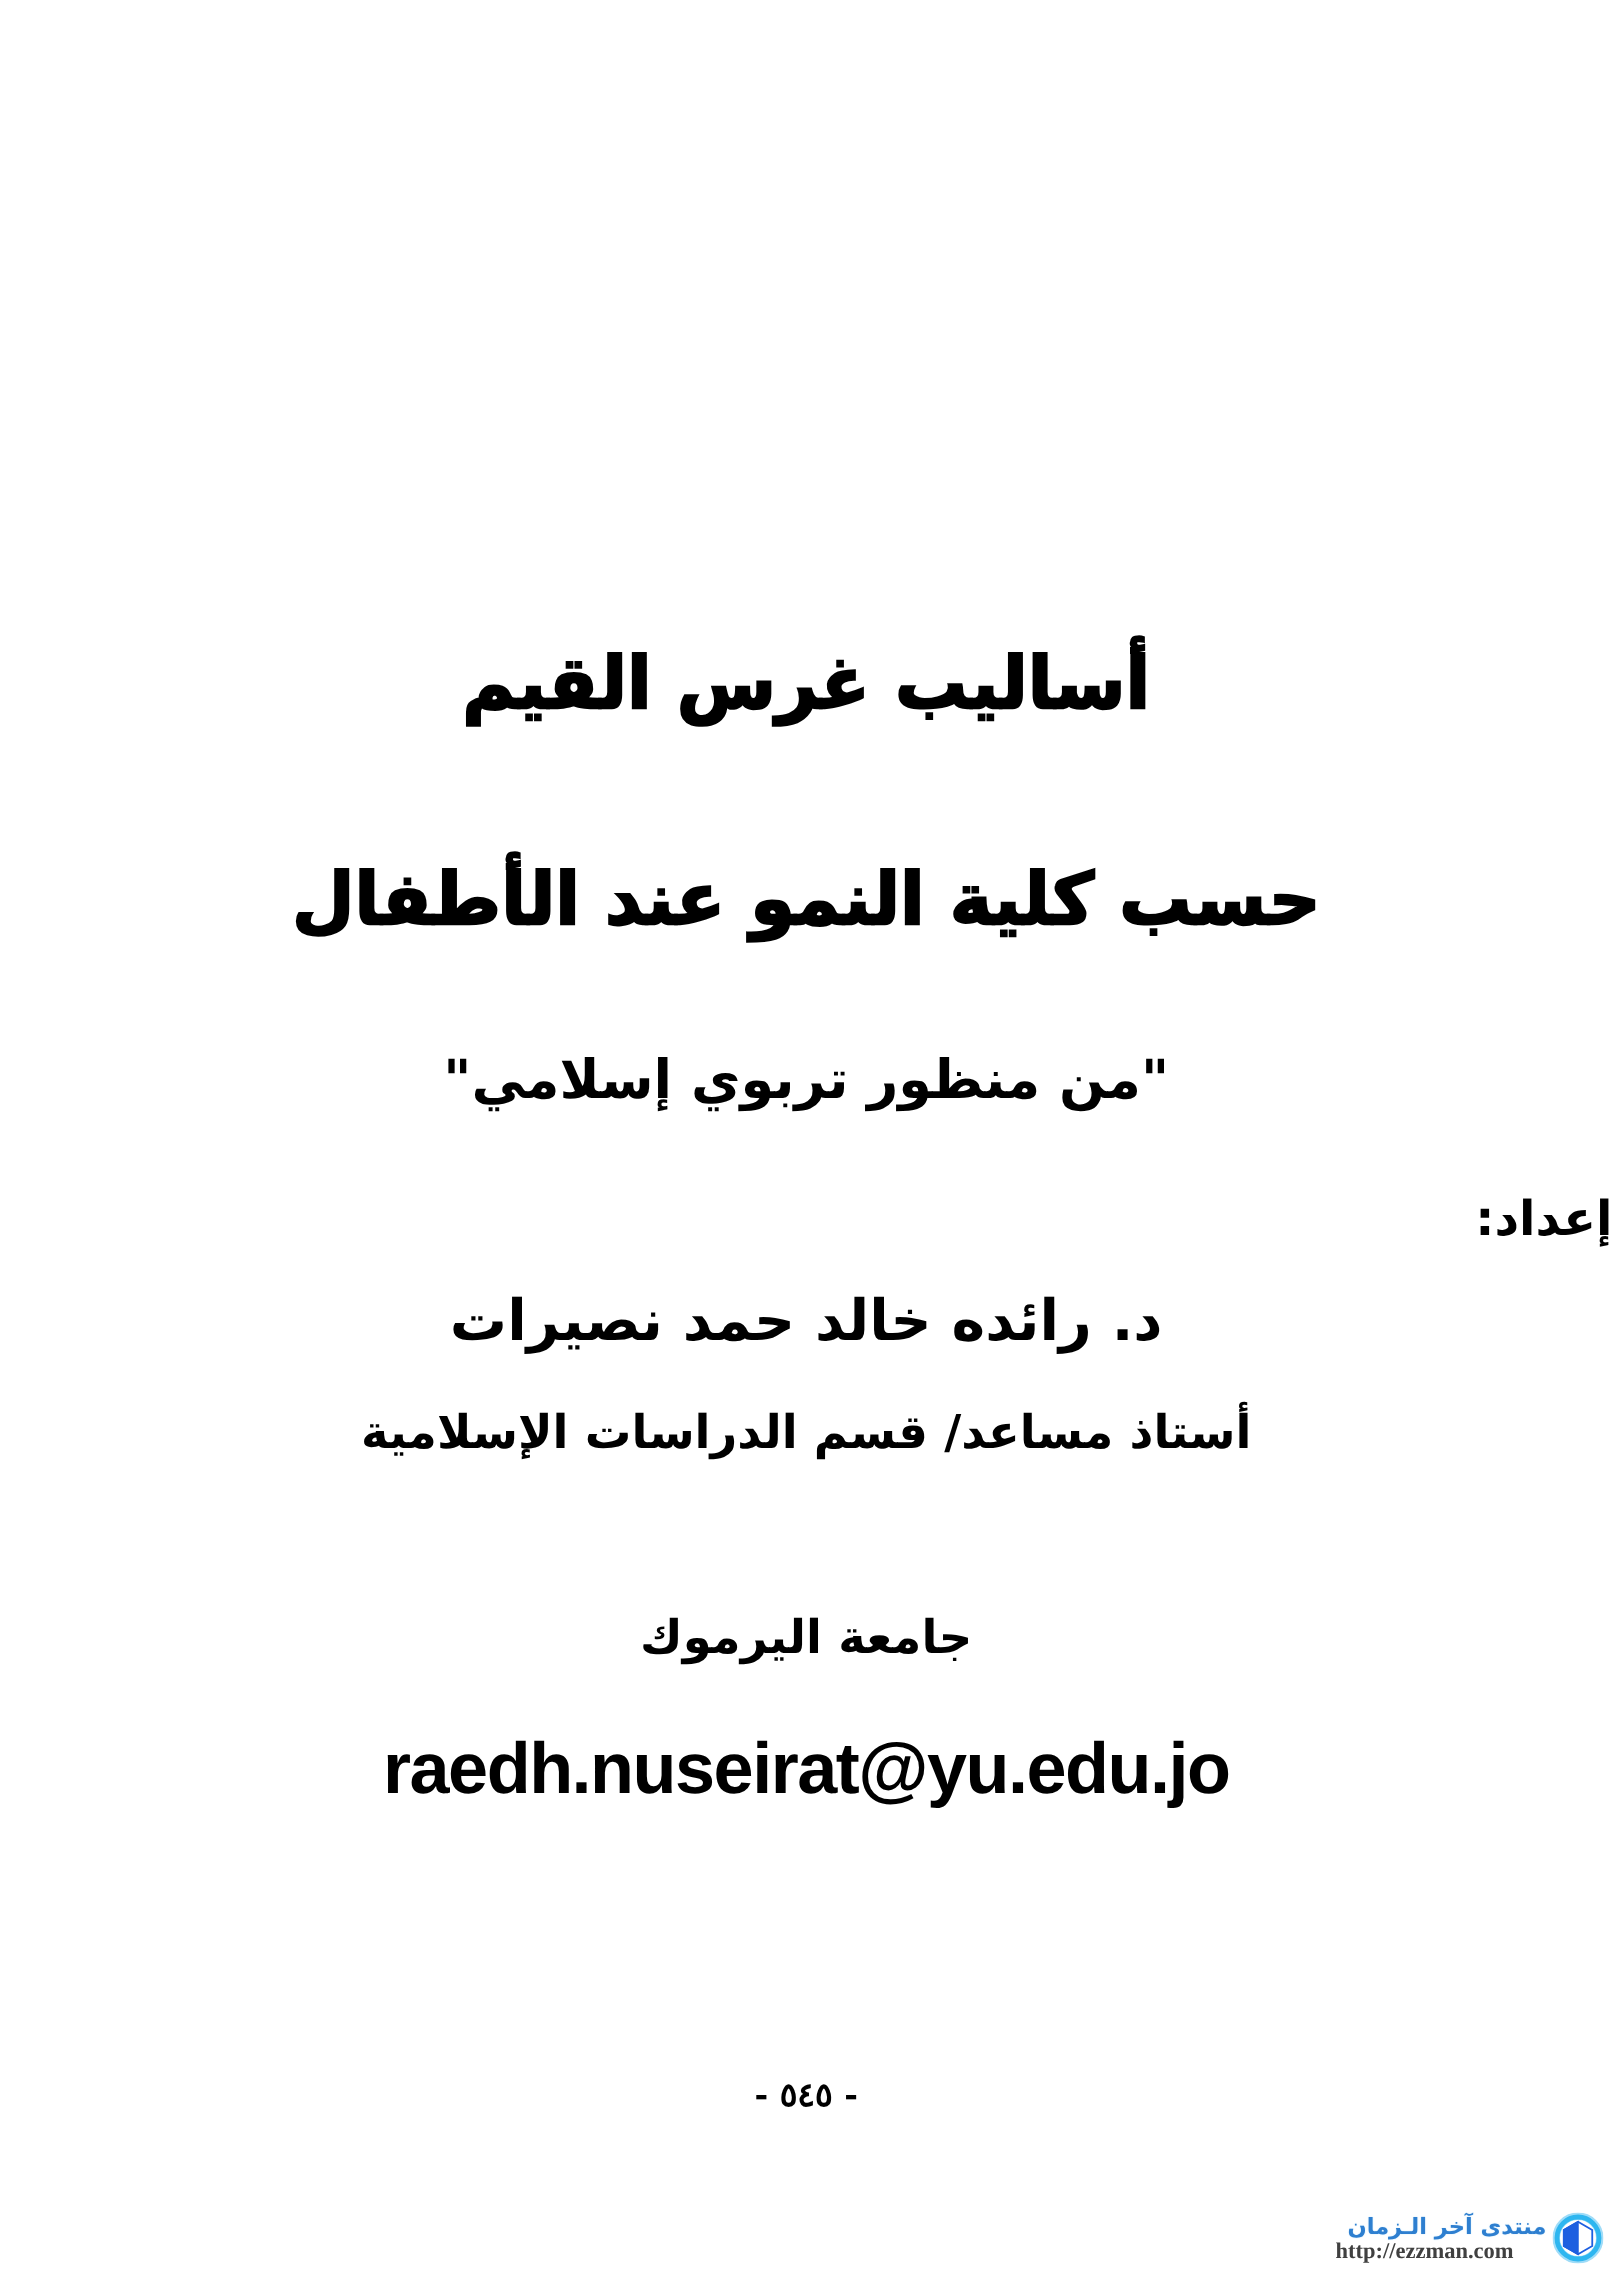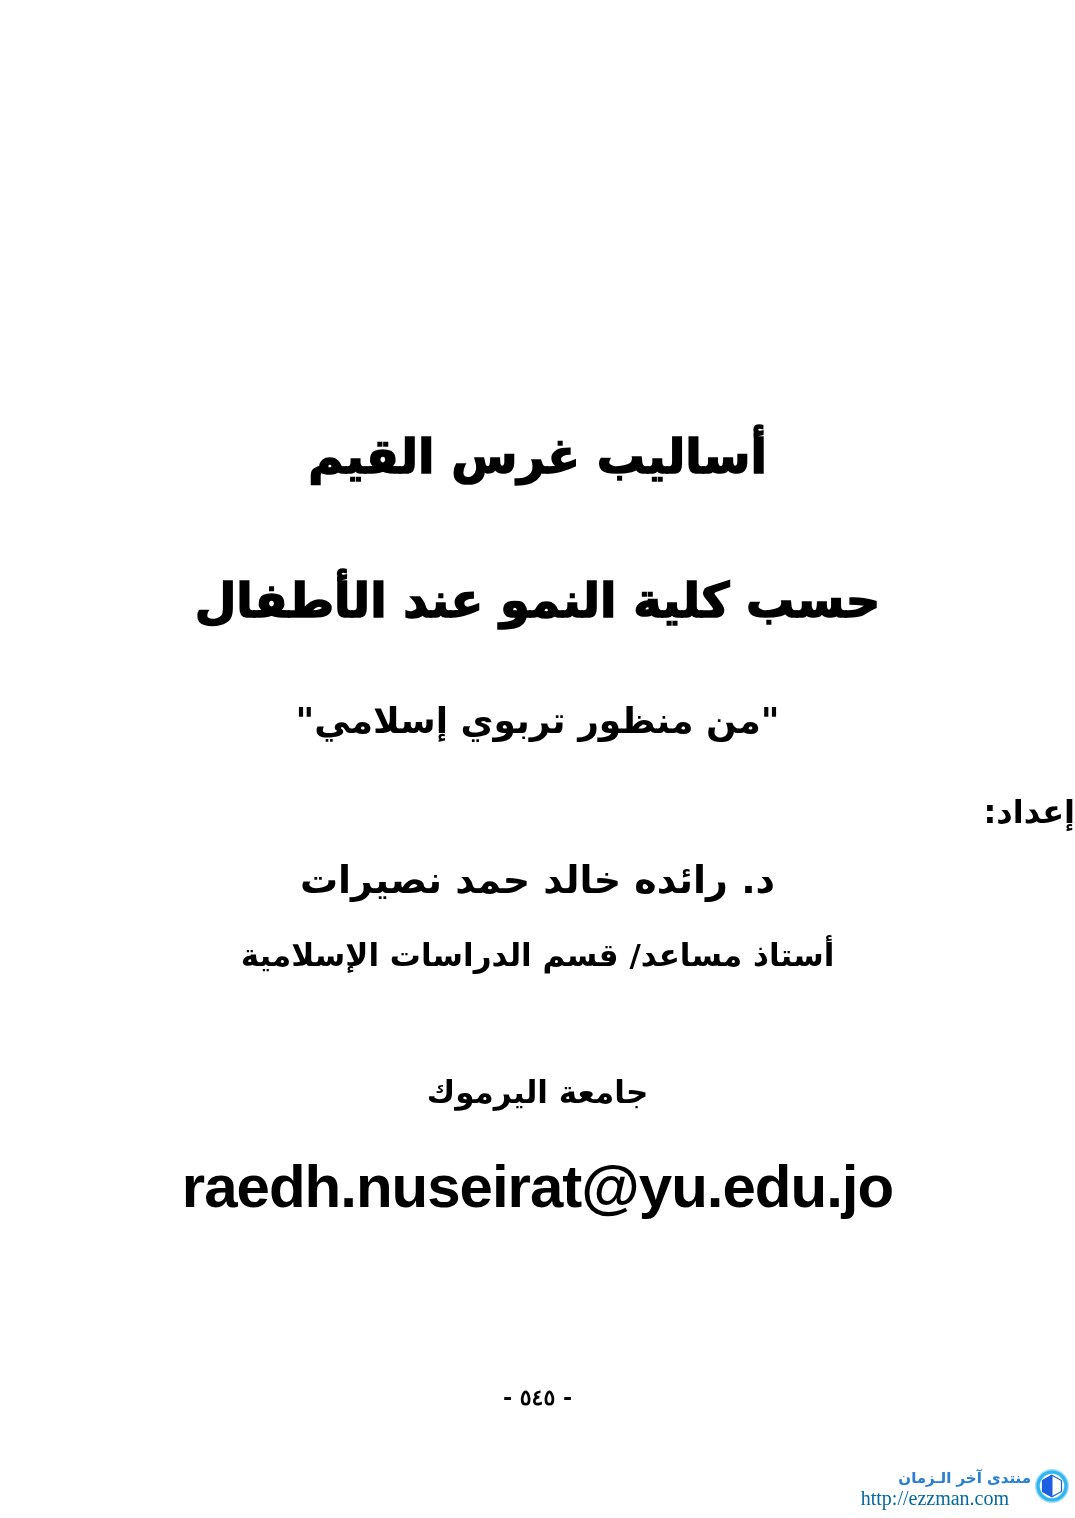--- a/index.html
+++ b/index.html
@@ -60,21 +60,21 @@
   }
   .university {
     top: 1074px;
     font-size: 31px;
     font-weight: bold;
   }
   .email {
     top: 1152px;
     direction: ltr;
     font-family: "Liberation Sans", "DejaVu Sans", sans-serif;
-    font-size: 60px;
+    font-size: 48px;
     font-weight: bold;
     letter-spacing: -1px;
   }
   .page-number {
     top: 1384px;
     font-size: 22px;
     font-weight: bold;
     font-family: "DejaVu Serif", serif;
     letter-spacing: 4px;
   }
@@ -96,23 +96,23 @@
     direction: rtl;
     font-size: 15px;
     font-weight: bold;
     color: #2e7fd0;
     text-shadow: 0 0 1px #bfe2f8;
     white-space: nowrap;
   }
   .wm-url {
     direction: ltr;
     font-family: "Liberation Serif", "DejaVu Serif", serif;
-    font-size: 20px;
-    font-weight: normal;
-    color: #0369a1;
+    font-size: 15px;
+    font-weight: bold;
+    color: #404040;
     margin-right: 22px;
     white-space: nowrap;
   }
   .wm-logo {
     width: 34px;
     height: 34px;
     flex: 0 0 auto;
   }
 </style>
 </head>

